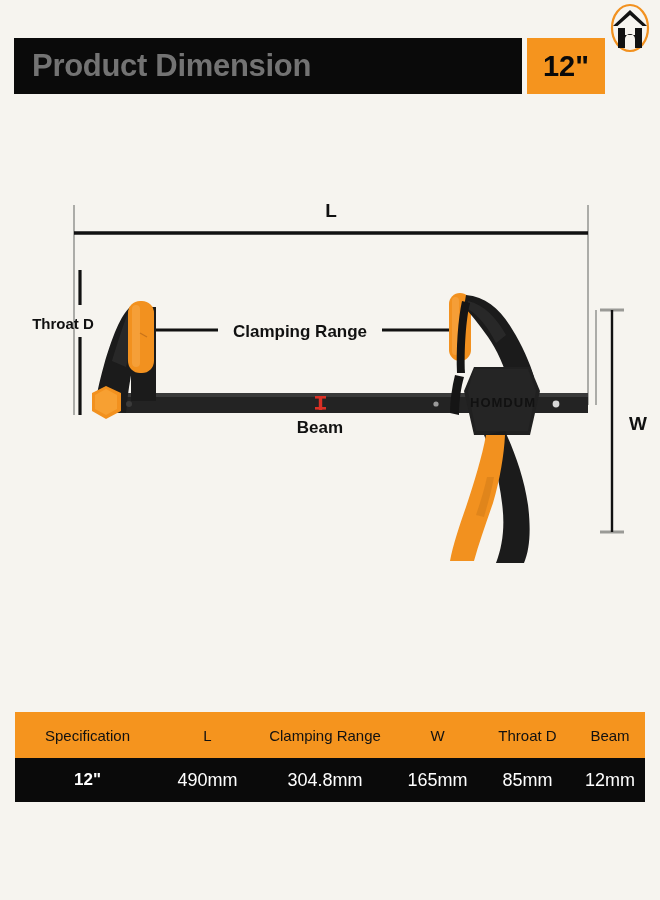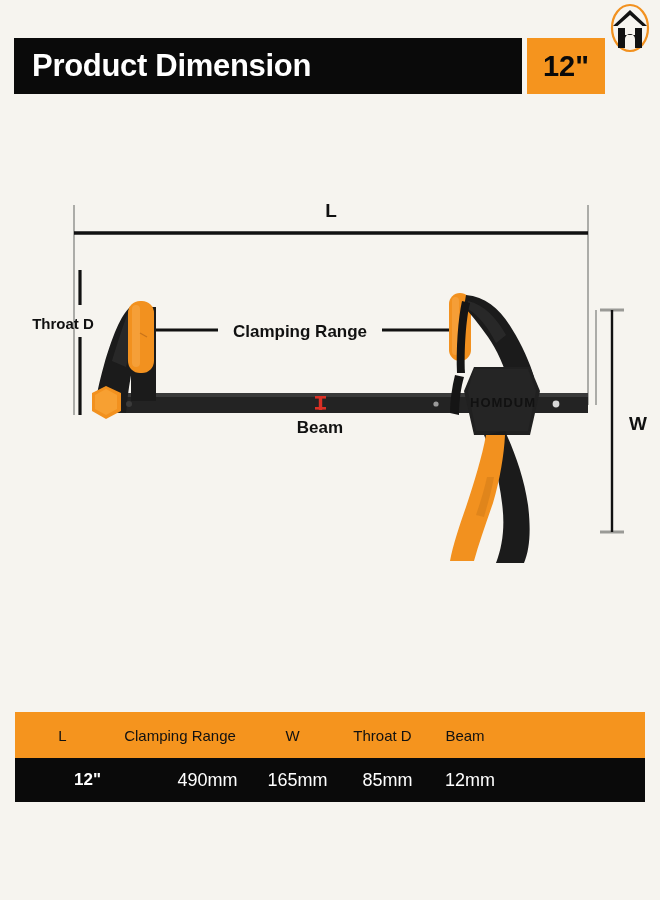--- a/index.html
+++ b/index.html
@@ -24,21 +24,21 @@
   }
   .title-bar {
     position: absolute;
     left: 14px; top: 38px;
     width: 508px; height: 56px;
     background: #0a0a0a;
     display: flex;
     align-items: center;
   }
   .title-text {
-    color: #ffffff;
+    color: #737373;
     font-size: 31px;
     font-weight: bold;
     letter-spacing: -0.3px;
     padding-left: 18px;
     font-family: "Liberation Sans", sans-serif;
   }
   .size-badge {
     position: absolute;
     left: 527px; top: 38px;
     width: 78px; height: 56px;
@@ -225,27 +225,29 @@
 
     <text x="300" y="232" class="dim-label dim-label-md" text-anchor="middle">Clamping Range</text>
 
     <text x="320" y="328" class="dim-label dim-label-md" text-anchor="middle">Beam</text>
   </svg>
 </div>
 
 <div class="spec-table">
 
   <div class="spec-row spec-head">
+    <div class="spec-cell c0">Specification</div>
     <div class="spec-cell c1">L</div>
     <div class="spec-cell c2">Clamping Range</div>
     <div class="spec-cell c3">W</div>
     <div class="spec-cell c4">Throat D</div>
     <div class="spec-cell c5">Beam</div>
   </div>
 
   <div class="spec-row spec-body">
     <div class="spec-cell c0">12"</div>
     <div class="spec-cell c1">490mm</div>
+    <div class="spec-cell c2">304.8mm</div>
     <div class="spec-cell c3">165mm</div>
     <div class="spec-cell c4">85mm</div>
     <div class="spec-cell c5">12mm</div>
   </div>
 </div>
 
 </body></html>

